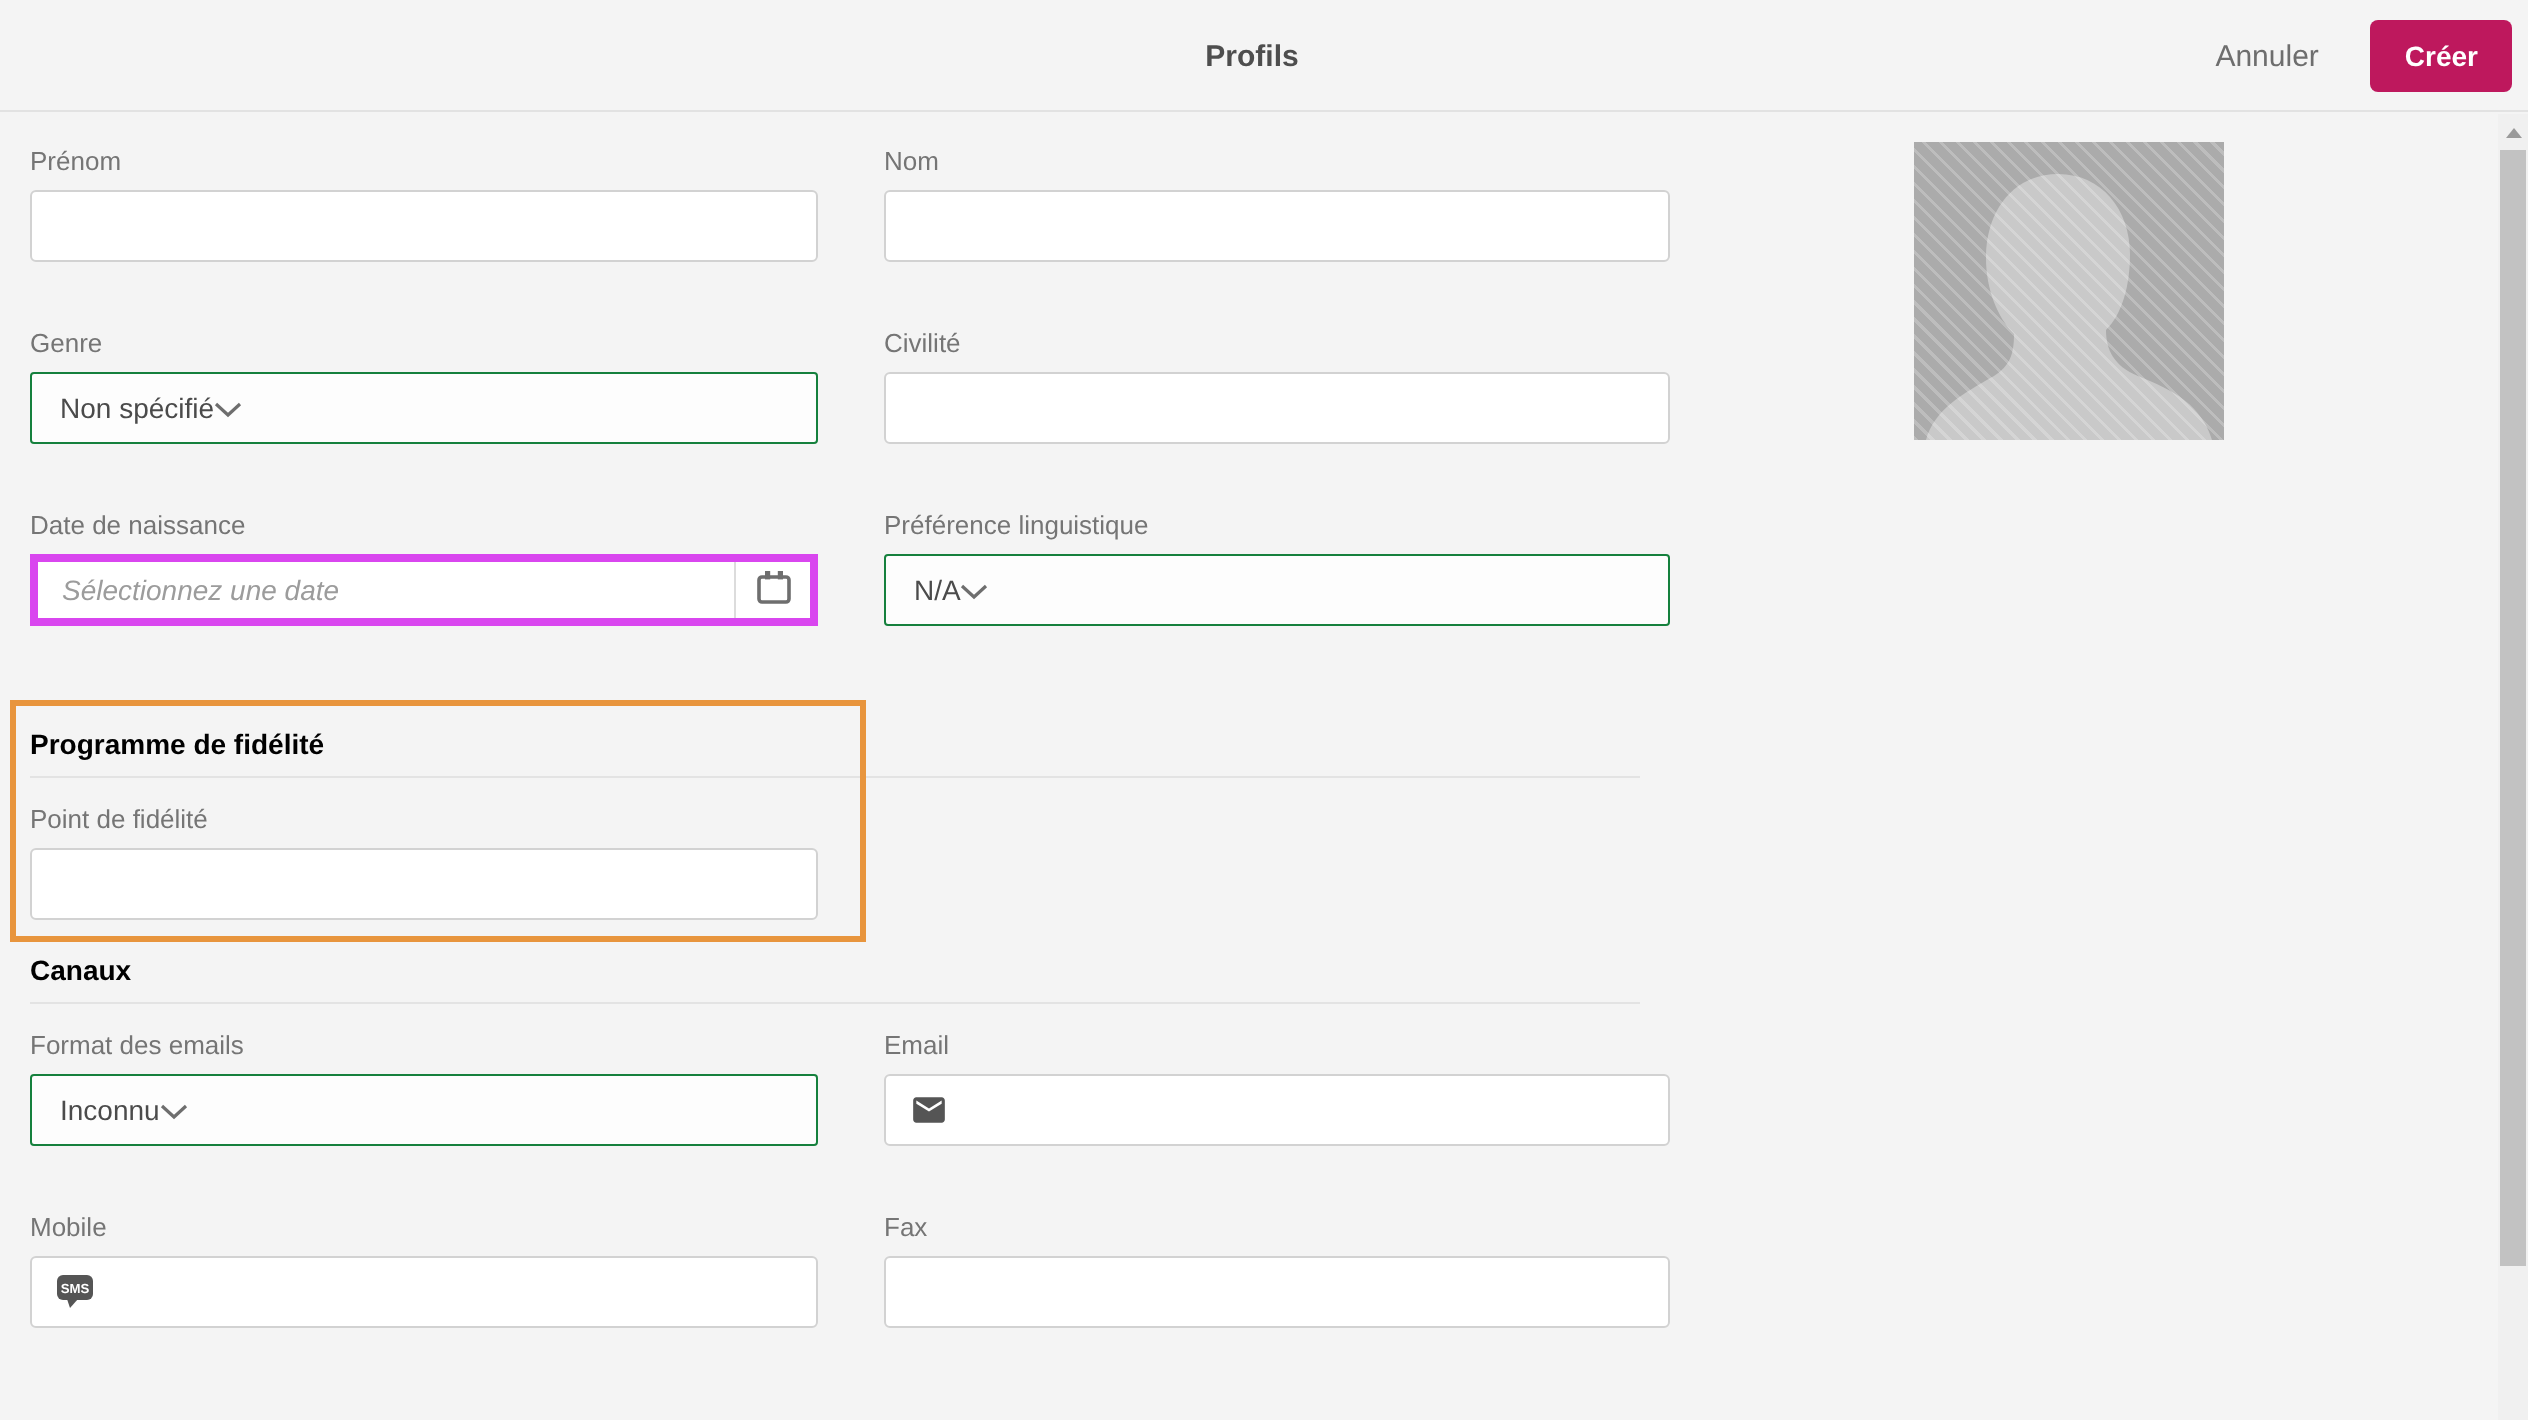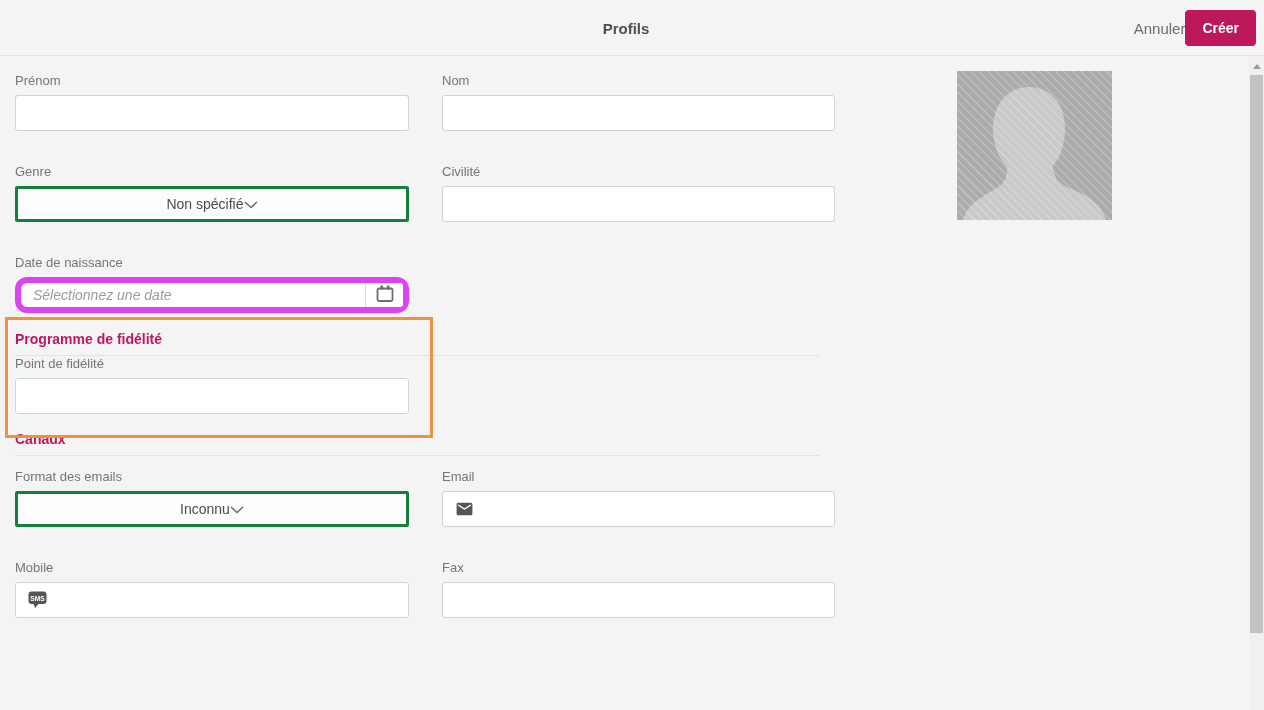--- a/index.html
+++ b/index.html
@@ -19,21 +19,21 @@
     background: #f4f4f4;
     z-index: 5;
   }
   .header-title {
     position: absolute; left: 0; right: 12px; top: 20px;
     text-align: center;
     font-size: 15px; font-weight: bold; color: #4e4e4e;
   }
   .header-actions {
     position: absolute; right: 8px; top: 10px;
-    display: flex; align-items: center; 
+    display: flex; align-items: center; gap: 26px;
   }
   .btn-cancel {
     background: none; border: none; padding: 0;
     font-family: inherit; font-size: 15px; color: #6e6e6e; cursor: pointer;
   }
   .btn-create {
     border: none; border-radius: 4px;
     background: #2268c3; color: #fff;
     font-family: inherit; font-size: 14px; font-weight: bold;
     padding: 10px 17px; cursor: pointer;
@@ -50,54 +50,54 @@
     display: block; font-size: 13px; color: #757575;
     height: 16px; line-height: 16px; margin-bottom: 6px;
   }
   .text-input {
     width: 100%; height: 36px;
     border: 1px solid #d2d2d2; border-radius: 3px;
     background: #fff; padding: 0 12px;
     font-family: inherit; font-size: 14px; color: #4b4b4b;
   }
   .select-box {
-    height: 36px; border: 3px solid #15803d; border-radius: 2px;
+    height: 36px; border: 1px solid #15803d; border-radius: 2px;
     background: #fdfdfd; padding: 0 14px;
-    display: flex; align-items: center; justify-content: center;
+    display: flex; align-items: center; justify-content: flex-start;
     font-size: 14px; color: #4b4b4b; cursor: pointer;
   }
   .icon-input-wrap { position: relative; }
   .icon-input-wrap .text-input { padding-left: 44px; }
   .input-icon {
     position: absolute; left: 13px; top: 50%; transform: translateY(-50%);
     display: flex; align-items: center;
   }
   .date-wrap {
     display: flex; height: 36px;
-    border: 6px solid #d946ef; border-radius: 12px; background: #fff;
+    border: 4px solid #d946ef; border-radius: 0; background: #fff;
   }
   .date-wrap input {
     flex: 1; border: none; background: transparent;
     padding: 0 12px; font-family: inherit; font-size: 14px; color: #4b4b4b;
   }
   .date-wrap input::placeholder { font-style: italic; color: #9c9c9c; }
   .calendar-btn {
     width: 38px; border: none; border-left: 1px solid #dcdcdc;
     background: #fff; border-radius: 0 3px 3px 0;
     display: flex; align-items: center; justify-content: center; cursor: pointer;
   }
 
   .section-title {
-    font-size: 14px; font-weight: bold; color: #be185d;
+    font-size: 14px; font-weight: bold; color: #000000;
     height: 15px; line-height: 15px;
   }
   .section-divider { border-bottom: 1px solid #e3e3e3; margin-top: 8px; }
 
   .loyalty-section { position: relative; margin-top: 19px; }
-  .loyalty-field { width: 394px; margin-top: 0; }
+  .loyalty-field { width: 394px; margin-top: 13px; }
   .loyalty-highlight {
     position: absolute; left: -10px; top: -15px;
     width: 428px; height: 121px;
     border: 3px solid #e8953d;
     pointer-events: none; z-index: 3;
   }
   .channels-section { margin-top: 18px; }
   .channels-grid { margin-top: 13px; }
 
   
@@ -180,20 +180,31 @@
             <svg width="20" height="20" viewBox="0 0 20 20">
               <rect x="2.5" y="4.5" width="15" height="12.5" rx="1.5" fill="none" stroke="#6e6e6e" stroke-width="1.8"></rect>
               <rect x="5.5" y="1.5" width="2.6" height="4.2" fill="#6e6e6e"></rect>
               <rect x="11.9" y="1.5" width="2.6" height="4.2" fill="#6e6e6e"></rect>
             </svg>
           </span>
         </button>
       </div>
     </div>
 
+    <div>
+      <label class="field-label">Préférence linguistique</label>
+      <div class="select-box">
+        <span>N/A</span>
+        <span>
+          <svg width="14" height="8" viewBox="0 0 14 8">
+              <path d="M1 1l6 5.5L13 1" fill="none" stroke="#6e6e6e" stroke-width="1.6"></path>
+            </svg>
+        </span>
+      </div>
+    </div>
     <div></div>
   </div>
 
   <div class="loyalty-section">
     <div class="loyalty-highlight" style="border-color: rgb(232, 149, 61);"></div>
     <div class="section-title">Programme de fidélité</div>
     <div class="section-divider"></div>
     <div class="loyalty-field">
       <label class="field-label">Point de fidélité</label>
       <input class="text-input" type="text" style="">

